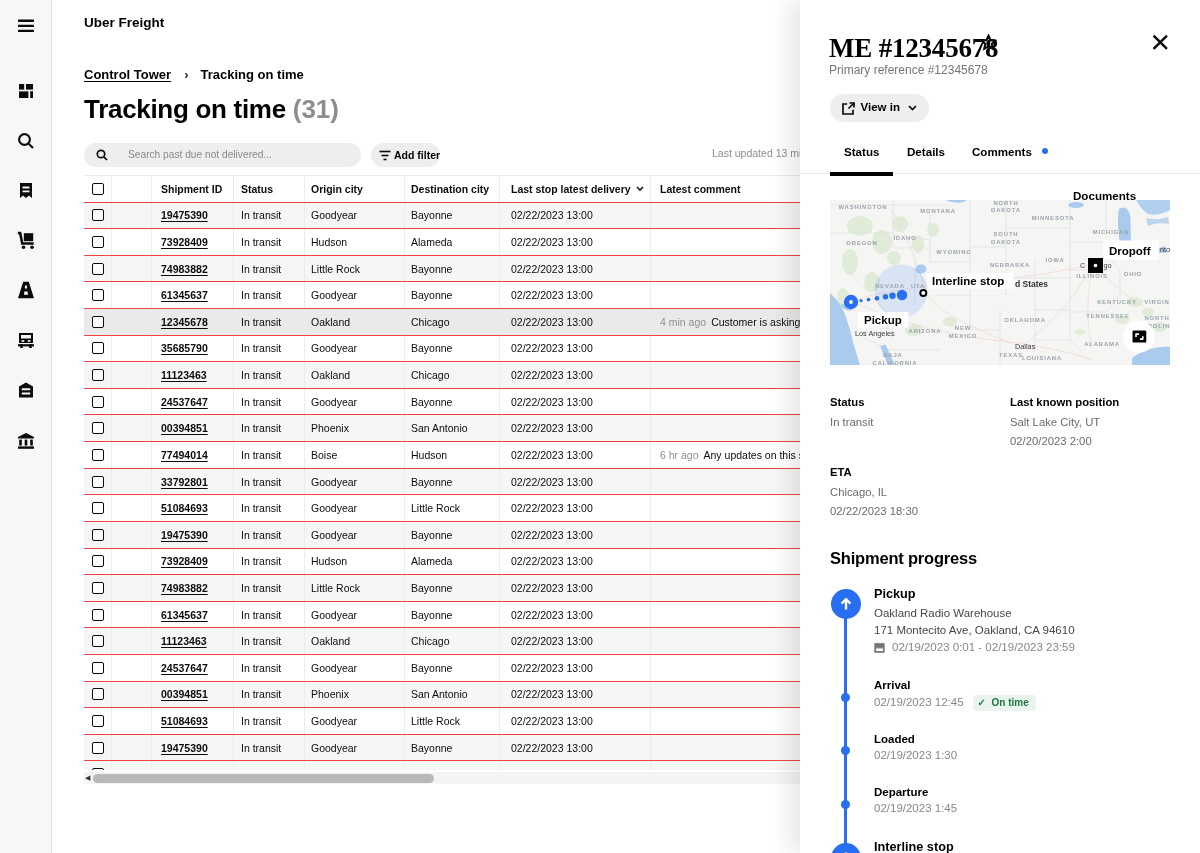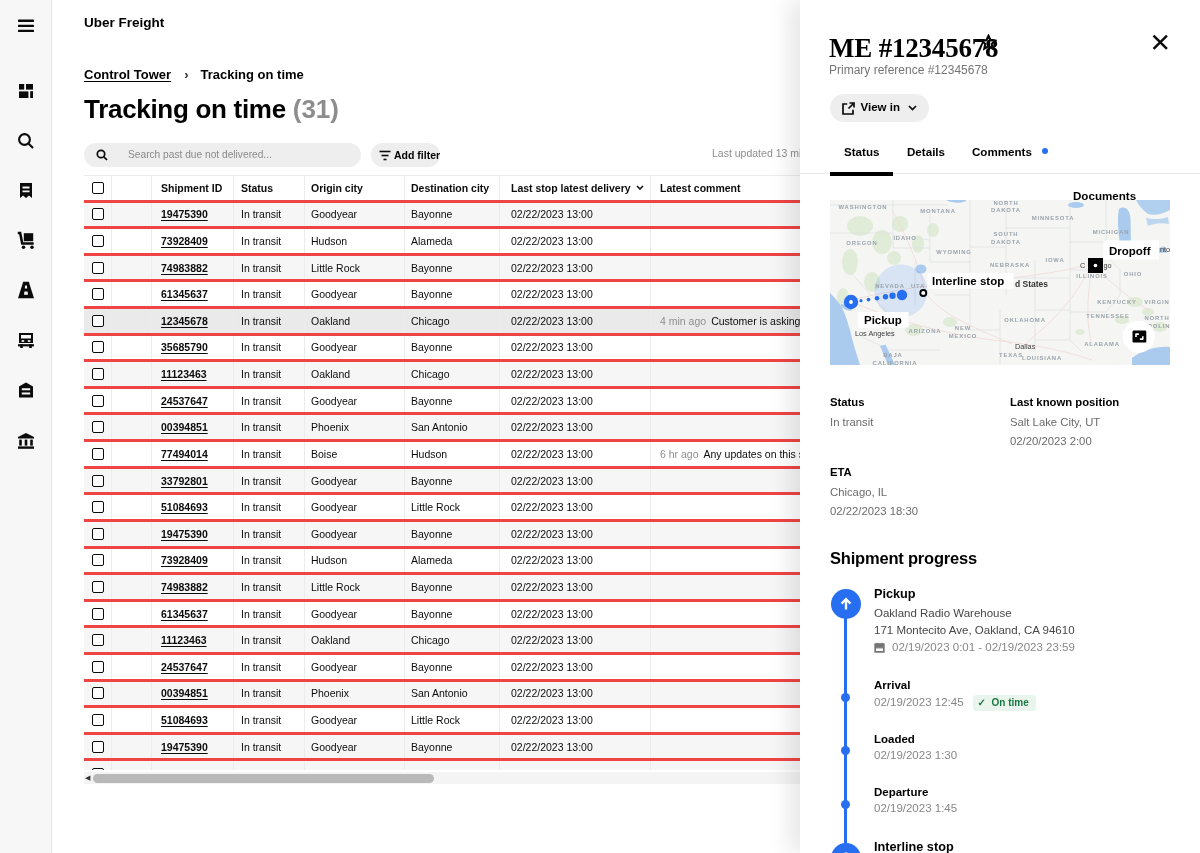--- a/index.html
+++ b/index.html
@@ -26,21 +26,21 @@
 #search .ph { position:absolute; left:44px; top:6px; font-size:10.2px; color:#8a8a8a; white-space:nowrap; }
 #addf { position:absolute; left:371px; top:143px; width:69px; height:24px;
   background:#eeeeee; border-radius:12px;text-align:center; }
 #addf svg { position:absolute; left:8px; top:6.5px; }
 #addf .t { position:absolute; left:23px; top:5.5px; font-size:10.5px; font-weight:bold; color:#000; white-space:nowrap; }
 #lastupd { position:absolute; left:712px; top:147px; font-size:10.5px; color:#8e8e8e; }
 
 
 #tbl { position:absolute; left:84px; top:175px; width:1076px;
   border-top:1px solid #ececec; font-size:10.5px; color:#0b0b0b; }
-.row { display:flex; height:26.62px; border-bottom:3px solid #ef4444; background:#fff; align-items:center; }
+.row { display:flex; height:26.62px; border-bottom:1px solid #ef4444; background:#fff; align-items:center; }
 .row.hdr { font-weight:bold; }
 .row.odd { background:#f6f6f6; }
 .row.sel { background:#eaeaea; }
 .row > div { height:100%; display:flex; align-items:center; border-right:1px solid #ececec; }
 .c0 { width:28px; justify-content:center; }
 .c1 { width:40px; }
 .c2 { width:82px; padding-left:9px; }
 .c3 { width:71px; padding-left:7px; }
 .c4 { width:100px; padding-left:6px; }
 .c5 { width:95px; padding-left:6px; }

